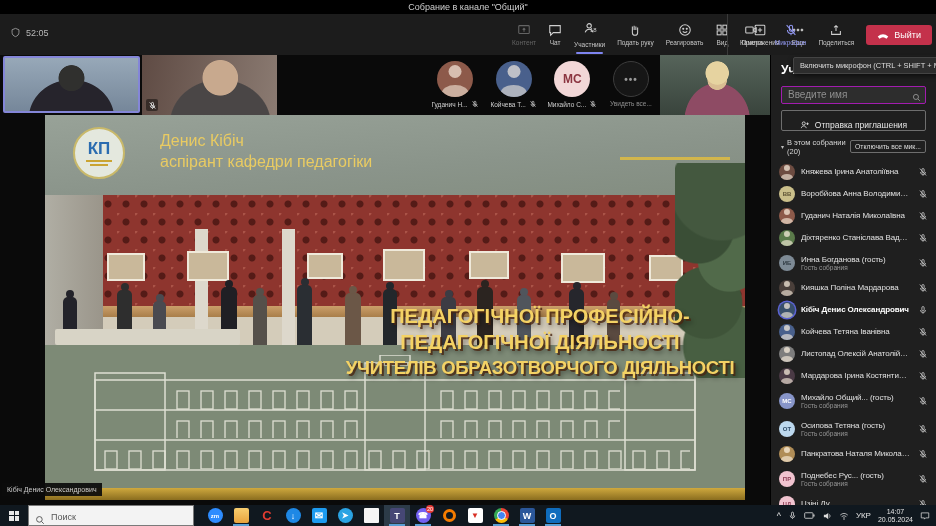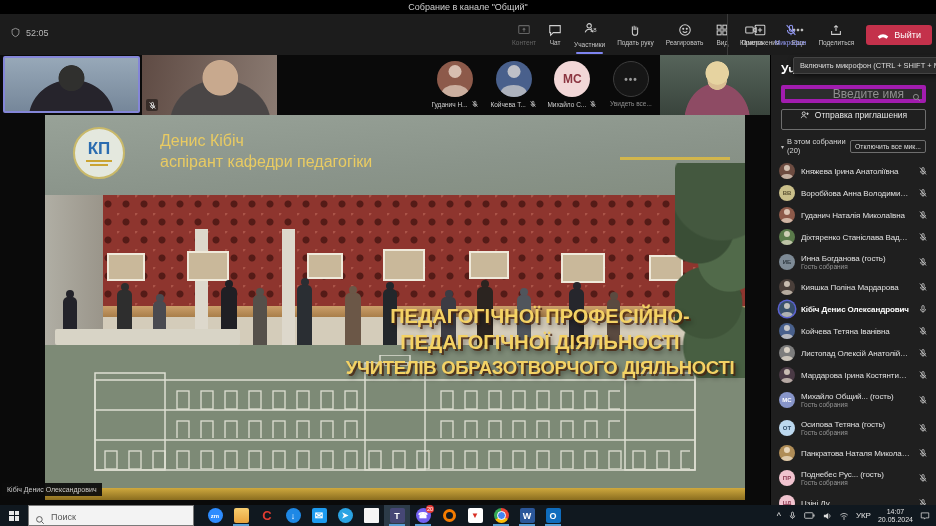--- a/index.html
+++ b/index.html
@@ -123,27 +123,27 @@
   .presenter-label { position:absolute; left:2px; top:428px; background:rgba(12,12,12,.93);
     color:#cccccc; font-size:7px; padding:3px 5px; white-space:nowrap; z-index:5; }
 
   
   .panel { position:absolute; left:770px; top:55px; width:166px; height:450px; background:#1f1f1f;
     border-left:1px solid #000; overflow:hidden; }
   .p-header { display:flex; justify-content:space-between; align-items:center; padding:8px 10px 4px; }
   .p-title { color:#fff; font-size:12px; font-weight:bold; }
   .p-close { color:#a8a8a8; font-size:11px; cursor:pointer; }
   .p-search { position:relative; margin:3px 10px; }
-  .p-search input { width:100%; height:18px; background:#2d2d2d; border:4px solid #a21caf;
-    border-radius:2px; color:#bdbdbd; font-size:12px; padding:0 18px 0 6px; outline:none;
-    font-family:"Liberation Sans",sans-serif;text-align:right; }
+  .p-search input { width:100%; height:18px; background:#2d2d2d; border:1px solid #a21caf;
+    border-radius:2px; color:#bdbdbd; font-size:10px; padding:0 18px 0 6px; outline:none;
+    font-family:"Liberation Sans",sans-serif; }
   .p-search input::placeholder { color:#8f8f8f; }
   .p-search .sicon { position:absolute; right:5px; top:4px; }
   .p-invite { margin:6px 10px; height:21px; border:1px solid #6e6e6e; border-radius:2px;
-    display:flex; align-items:flex-start; justify-content:center; gap:5px; color:#e6e6e6;
+    display:flex; align-items:flex-end; justify-content:center; gap:5px; color:#e6e6e6;
     font-size:8.5px; cursor:pointer; }
   .p-section { display:flex; justify-content:space-between; align-items:center; margin:7px 10px 5px; }
   .p-sec-lbl { color:#d6d6d6; font-size:7.5px; display:flex; align-items:center; gap:3px; }
   .p-sec-lbl .chev { font-size:6px; color:#bdbdbd; }
   .p-muteall { border:1px solid #6e6e6e; border-radius:2px; color:#dcdcdc; font-size:6.8px;
     padding:2px 4px; white-space:nowrap; cursor:pointer; }
   .p-list { }
   .p-row { display:flex; align-items:center; gap:6px; padding:0 8px; height:22px; cursor:pointer; }
   .p-row.tall { height:28px; }
   .p-av { flex:0 0 16px; width:16px; height:16px; border-radius:50%; position:relative; overflow:hidden;

